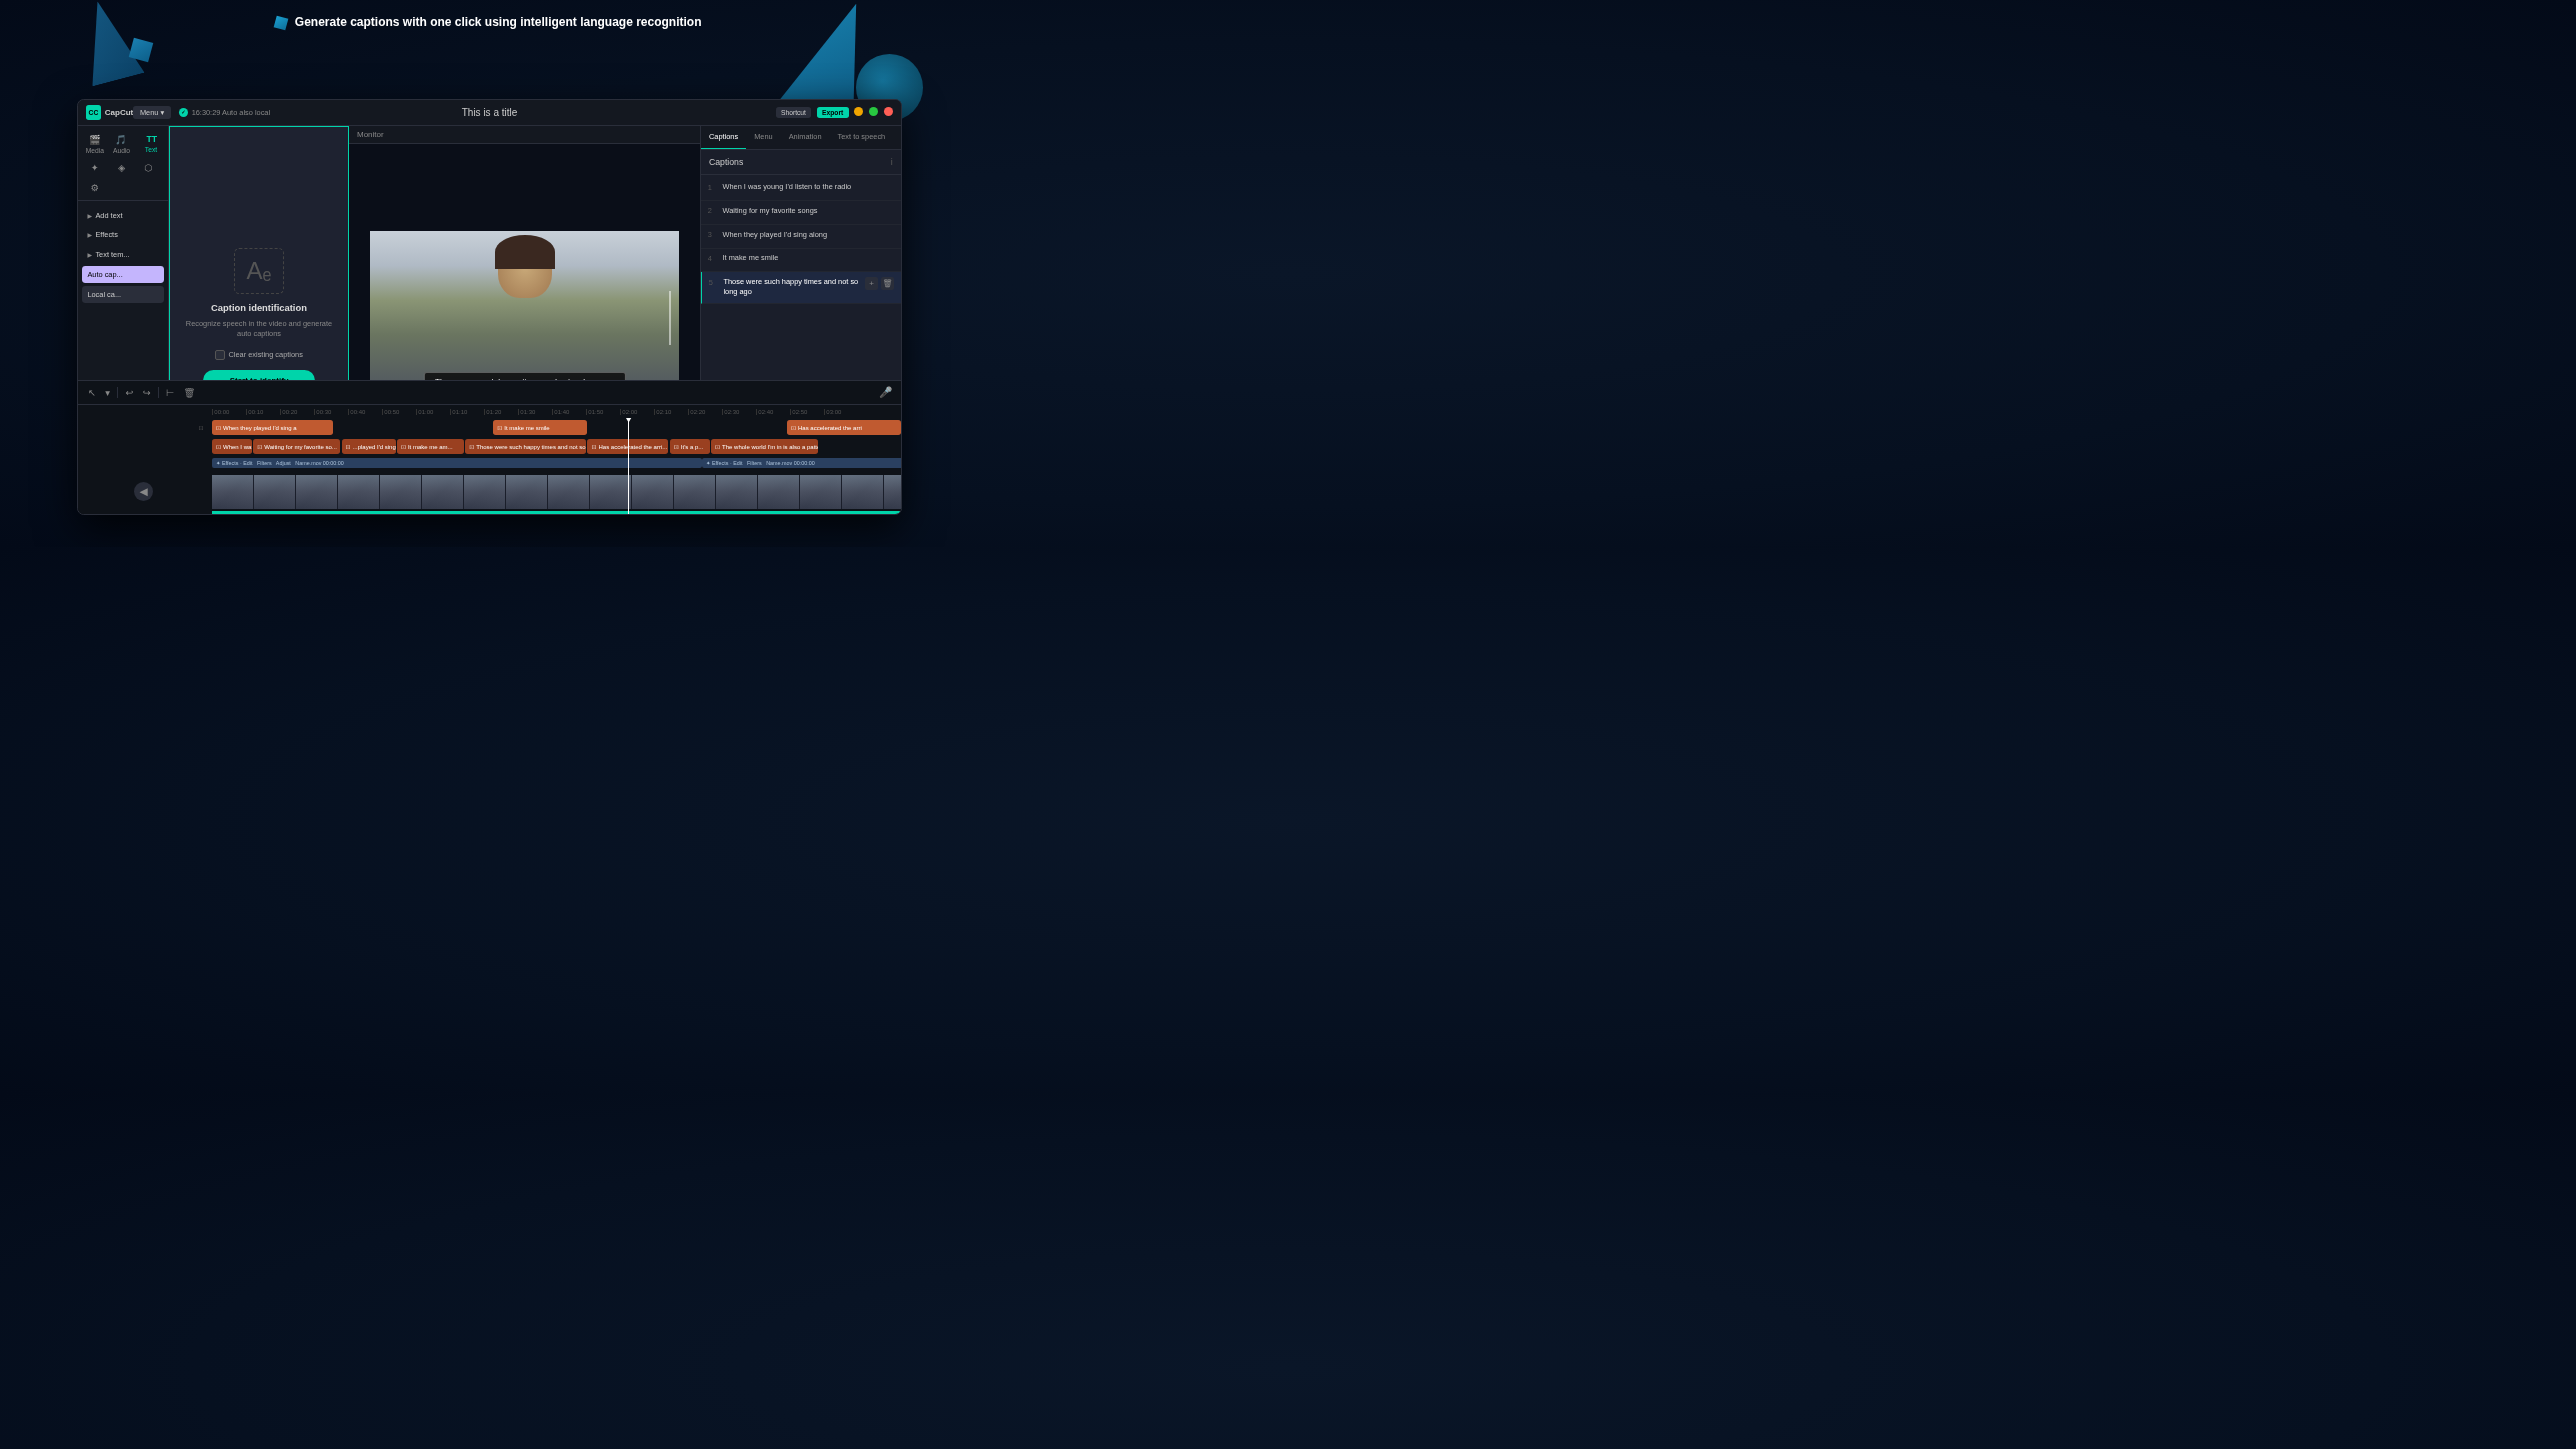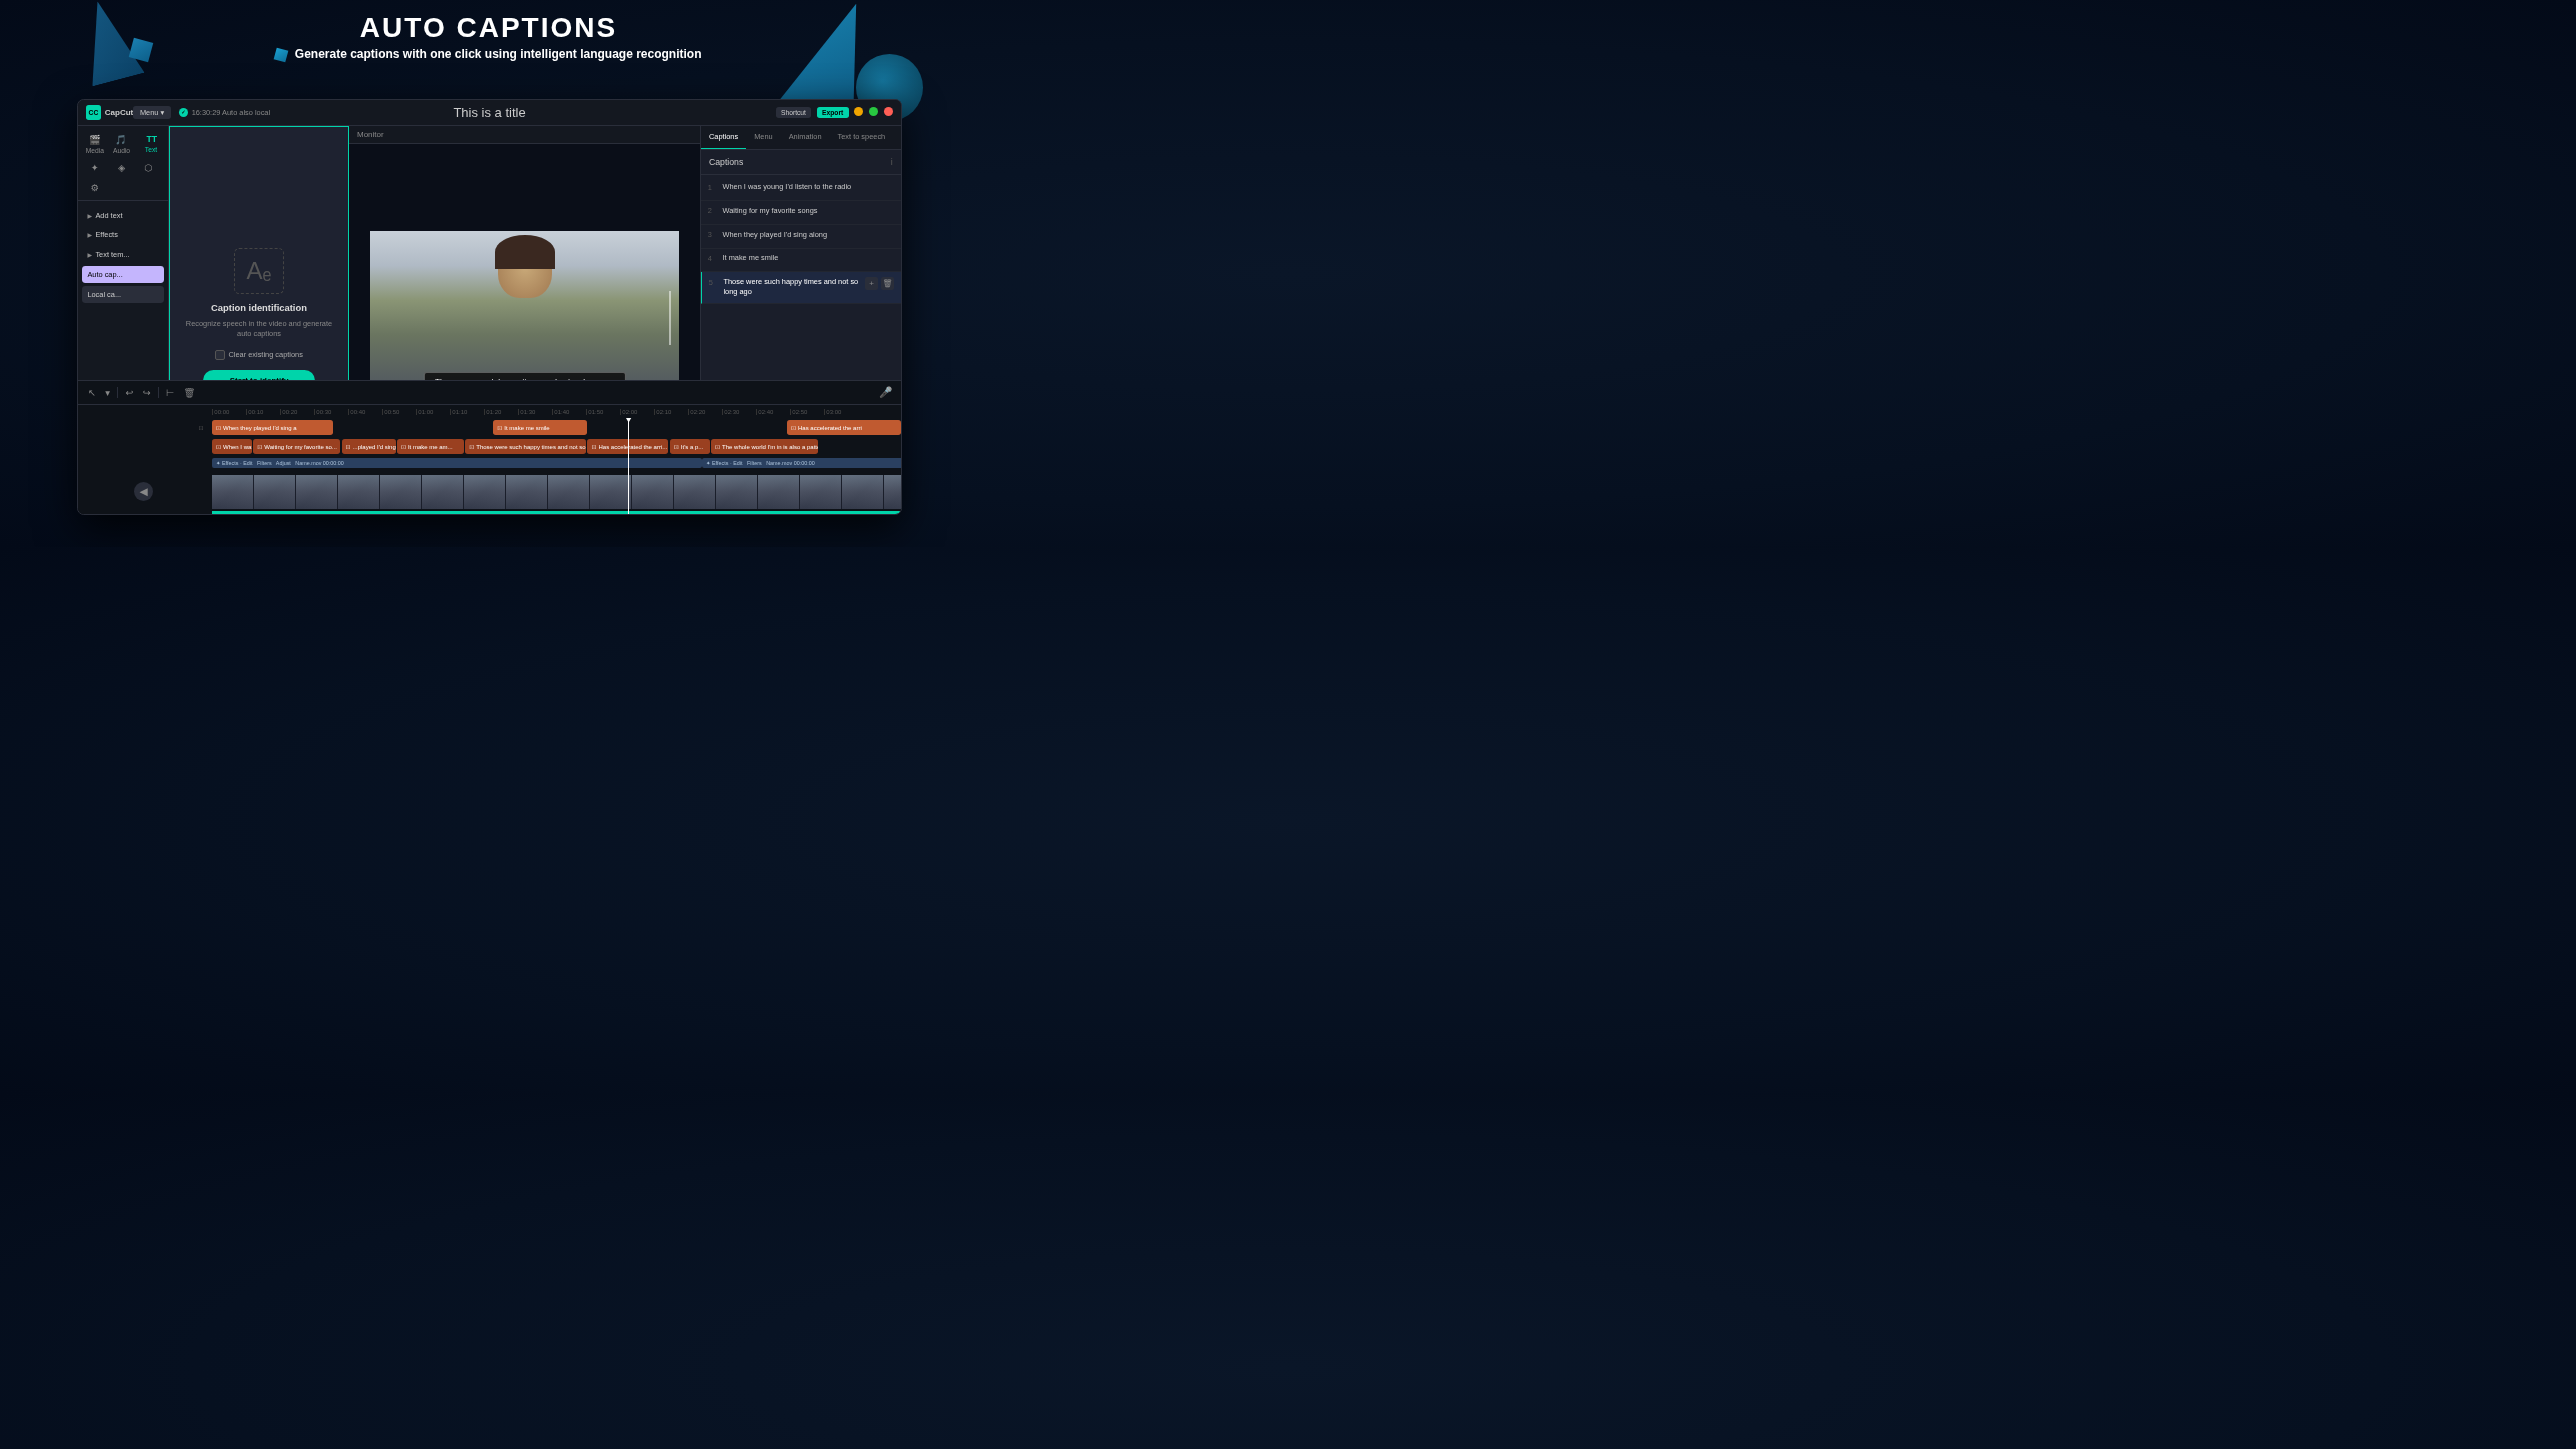--- a/index.html
+++ b/index.html
@@ -135,21 +135,21 @@
     }
     .autosave-dot::after {
       content: '✓';
       color: #000;
       font-size: 5.4px;
       font-weight: bold;
     }
     .title-bar-center {
       position: absolute;
       left: 50%; transform: translateX(-50%);
-      font-size: 13px;
+      font-size: 10px;
       color: #ccc;
     }
     .title-bar-controls {
       margin-left: auto;
       display: flex; gap: 5.4px;
     }
     .title-ctrl {
       width: 9.4px; height: 9.4px;
       border-radius: 50%;
       cursor: pointer;
@@ -656,21 +656,20 @@
   </style>
 </head>
 <body>
 
 <div class="bg-cone-left"></div>
 <div class="bg-cone-right"></div>
 <div class="bg-sphere"></div>
 <div class="bg-square"></div>
 
 <div class="header">
-  <div class="header-title">AUTO CAPTIONS</div>
   <div class="header-subtitle">
     <span class="square-icon"></span>
     <span>Generate captions with one click using intelligent language recognition</span>
   </div>
 </div>
 
 <div class="app-window">
 
   <div class="title-bar">
     <div class="title-bar-logo">

